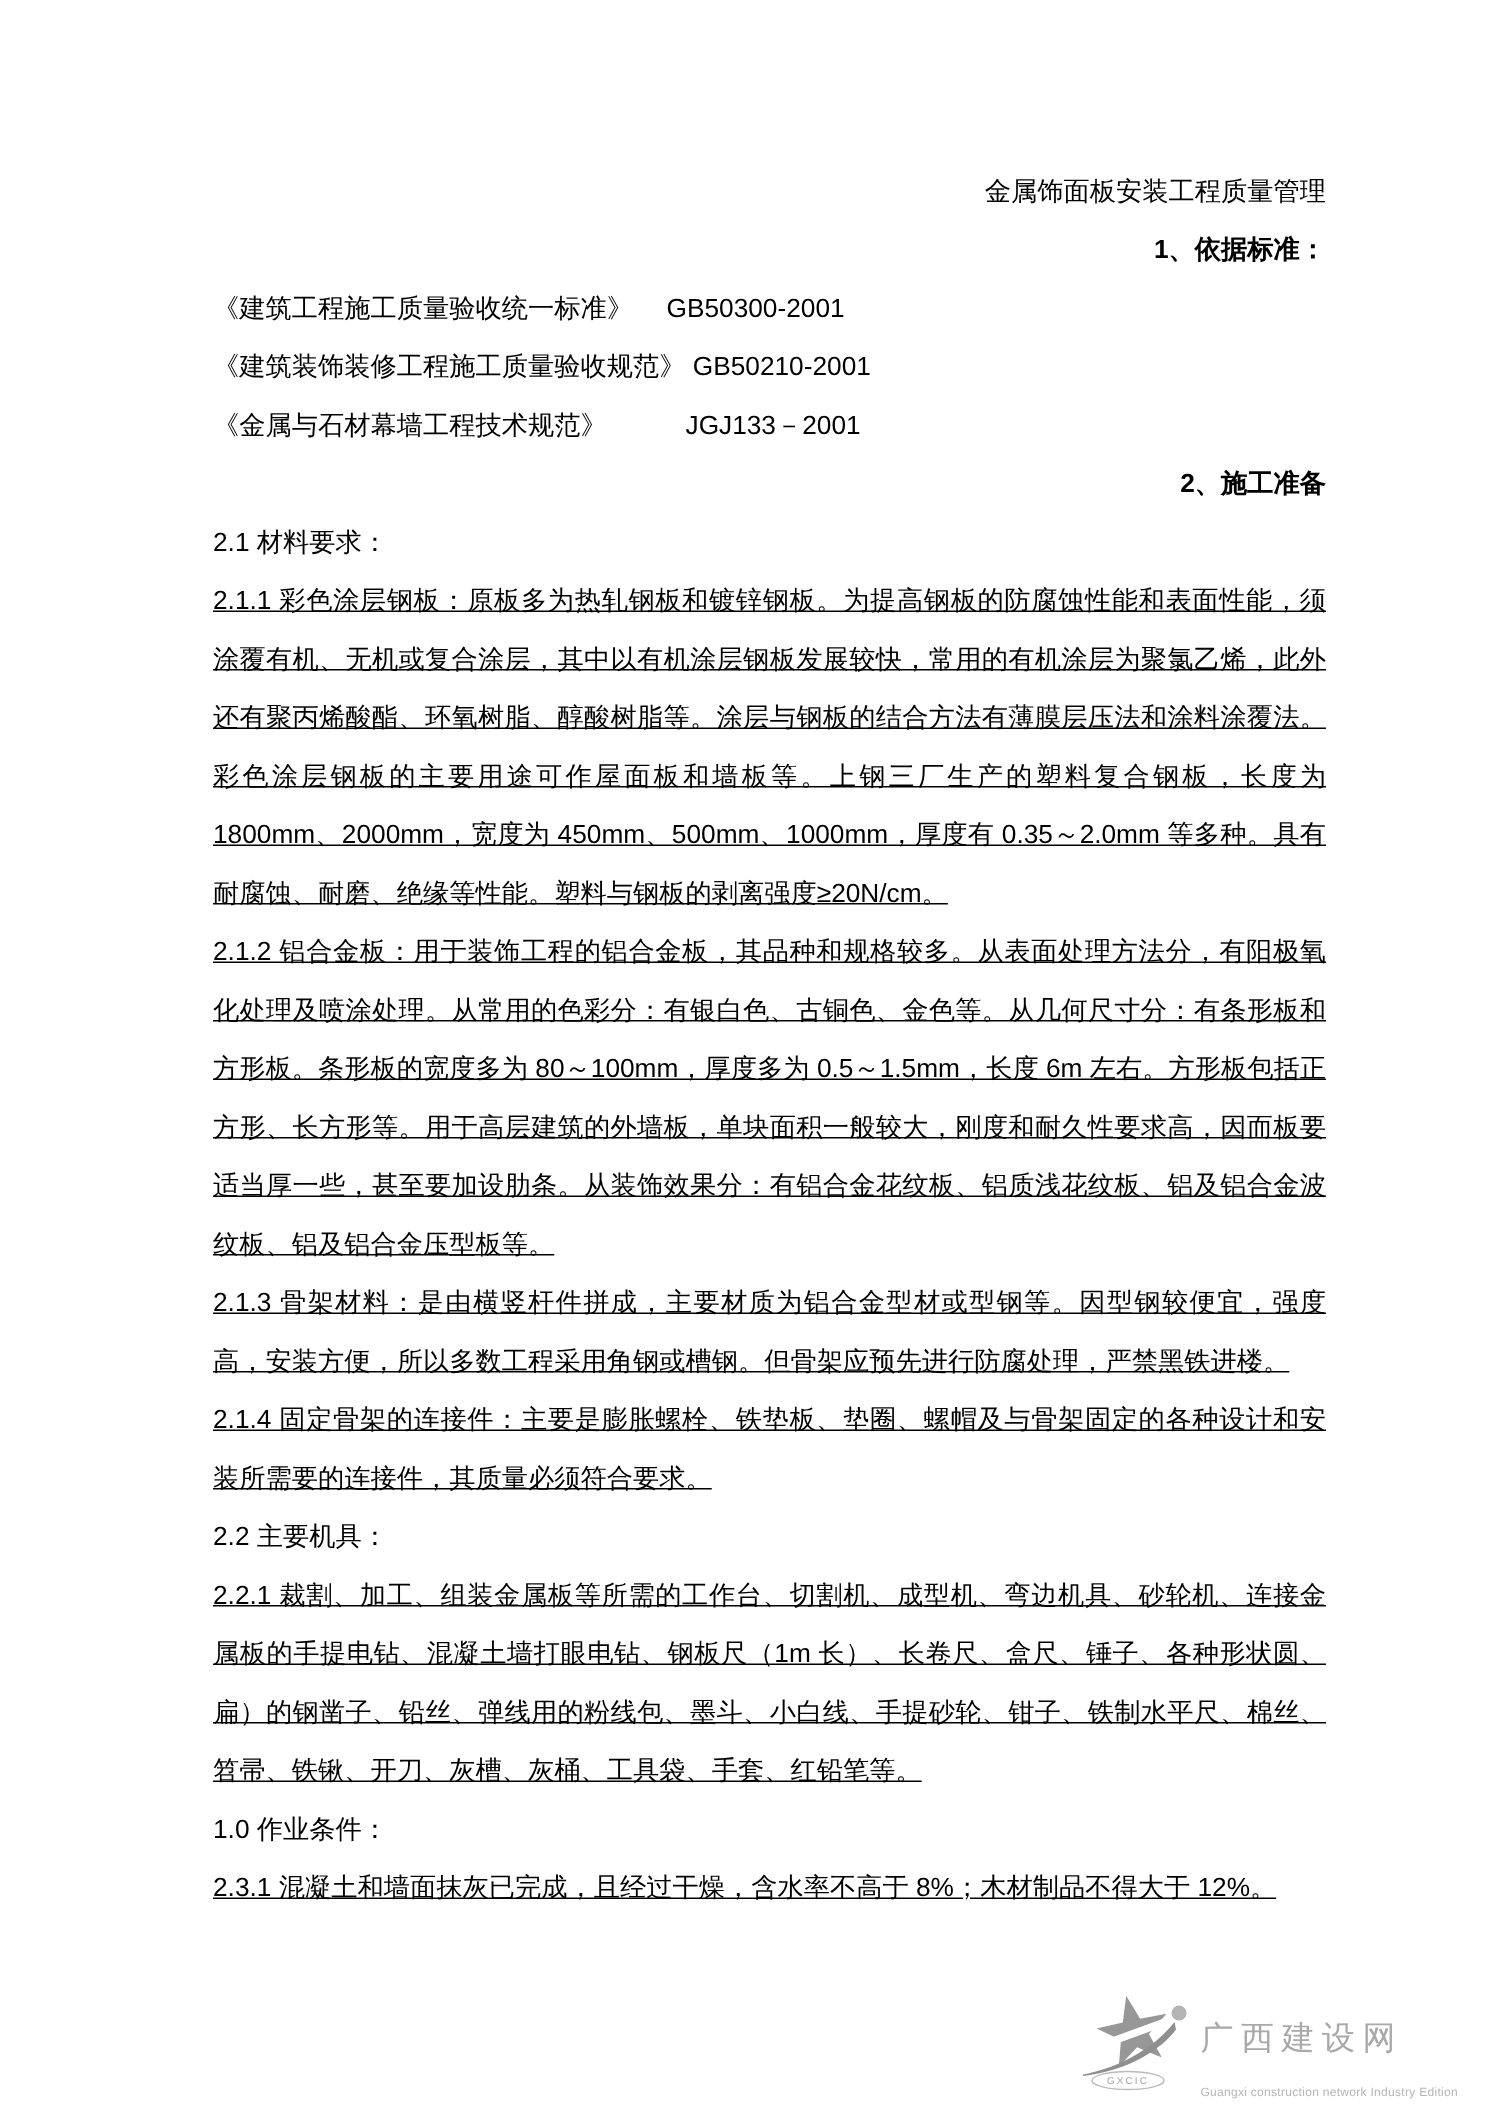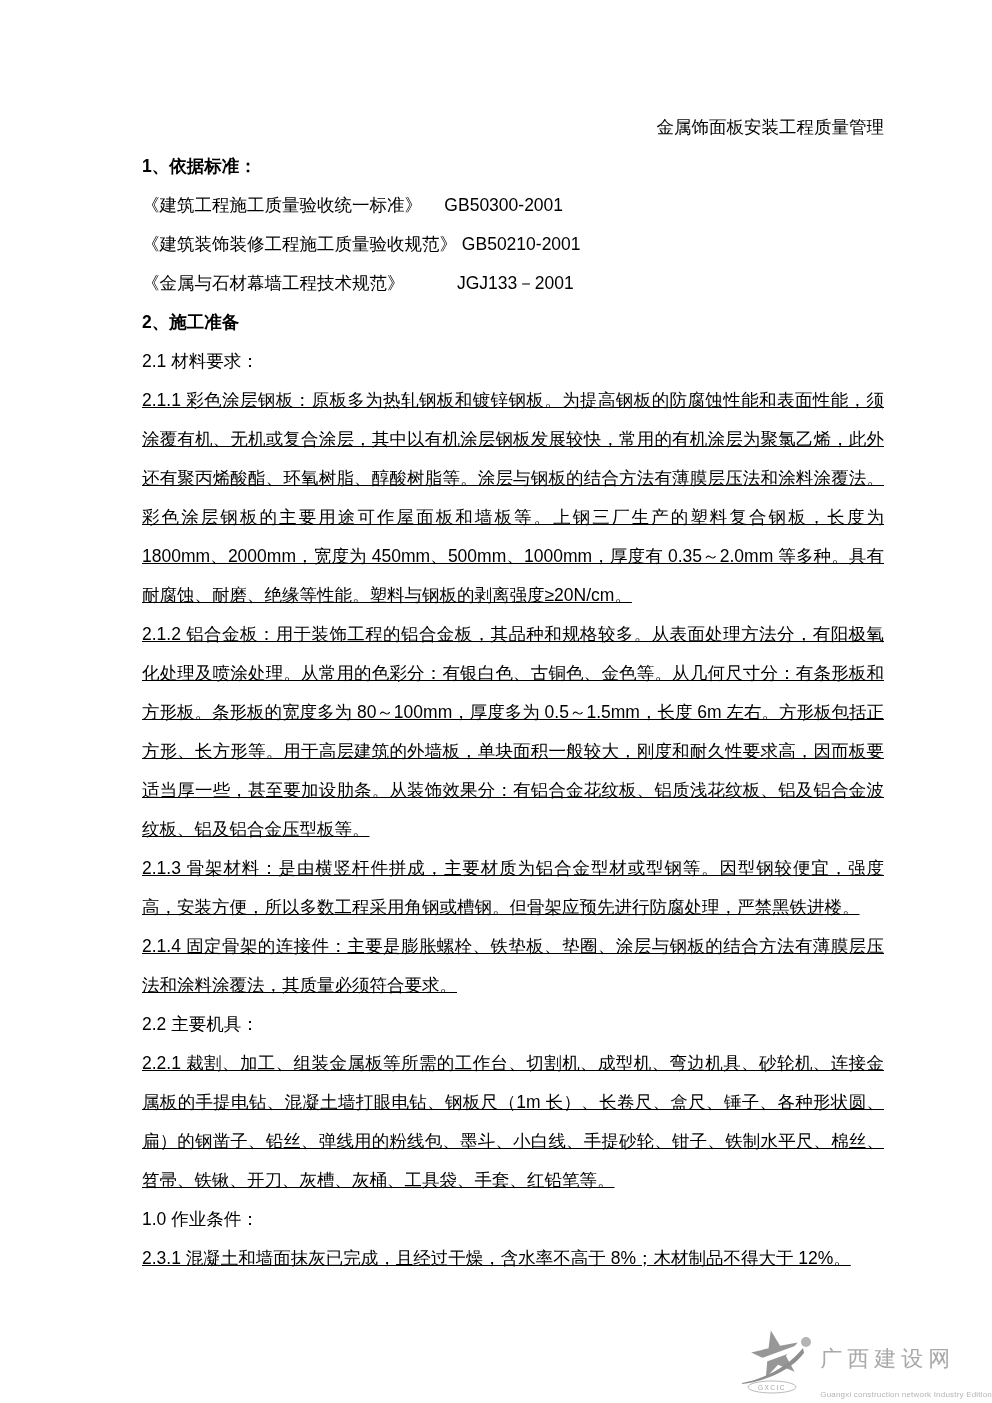--- a/index.html
+++ b/index.html
@@ -20,26 +20,26 @@
     position: absolute;
     left: 142px;
     top: 108px;
     width: 742px;
     font-size: 17.5px;
     line-height: 39px;
     color: #000000;
   }
   .content p { margin: 0; }
   .doc-title { text-align: right; }
-  .h { font-weight: 700; }
+  .h { font-weight: 700; text-align: right; }
   .std { white-space: pre-wrap; }
   .para { text-align: justify; text-decoration: underline; }
   .brand {
     position: absolute;
-    right: 0;
+    right: 20px;
     bottom: 4px;
     display: flex;
     align-items: flex-start;
     justify-content: space-between;
   }
   .brand-badge { flex: 0 0 auto; }
   .brand-text {
     margin-left: 4px;
     margin-top: 18px;
   }
@@ -70,21 +70,21 @@
     <p class="std">《建筑工程施工质量验收统一标准》　 GB50300-2001</p>
     <p class="std">《建筑装饰装修工程施工质量验收规范》 GB50210-2001</p>
     <p class="std">《金属与石材幕墙工程技术规范》　　　JGJ133－2001</p>
 
     <p class="h">2、施工准备</p>
 
     <p>2.1 材料要求：</p>
     <p class="para">2.1.1 彩色涂层钢板：原板多为热轧钢板和镀锌钢板。为提高钢板的防腐蚀性能和表面性能，须涂覆有机、无机或复合涂层，其中以有机涂层钢板发展较快，常用的有机涂层为聚氯乙烯，此外还有聚丙烯酸酯、环氧树脂、醇酸树脂等。涂层与钢板的结合方法有薄膜层压法和涂料涂覆法。彩色涂层钢板的主要用途可作屋面板和墙板等。上钢三厂生产的塑料复合钢板，长度为 1800mm、2000mm，宽度为 450mm、500mm、1000mm，厚度有 0.35～2.0mm 等多种。具有耐腐蚀、耐磨、绝缘等性能。塑料与钢板的剥离强度≥20N/cm。</p>
     <p class="para">2.1.2 铝合金板：用于装饰工程的铝合金板，其品种和规格较多。从表面处理方法分，有阳极氧化处理及喷涂处理。从常用的色彩分：有银白色、古铜色、金色等。从几何尺寸分：有条形板和方形板。条形板的宽度多为 80～100mm，厚度多为 0.5～1.5mm，长度 6m 左右。方形板包括正方形、长方形等。用于高层建筑的外墙板，单块面积一般较大，刚度和耐久性要求高，因而板要适当厚一些，甚至要加设肋条。从装饰效果分：有铝合金花纹板、铝质浅花纹板、铝及铝合金波纹板、铝及铝合金压型板等。</p>
     <p class="para">2.1.3 骨架材料：是由横竖杆件拼成，主要材质为铝合金型材或型钢等。因型钢较便宜，强度高，安装方便，所以多数工程采用角钢或槽钢。但骨架应预先进行防腐处理，严禁黑铁进楼。</p>
-    <p class="para">2.1.4 固定骨架的连接件：主要是膨胀螺栓、铁垫板、垫圈、涂层与钢板的结合方法有薄膜层压法和涂料涂覆法，其质量必须符合要求。</p>
+    <p class="para">2.1.4 固定骨架的连接件：主要是膨胀螺栓、铁垫板、垫圈、螺帽及与骨架固定的各种设计和安装所需要的连接件，其质量必须符合要求。</p>
 
     <p>2.2 主要机具：</p>
     <p class="para">2.2.1 裁割、加工、组装金属板等所需的工作台、切割机、成型机、弯边机具、砂轮机、连接金属板的手提电钻、混凝土墙打眼电钻、钢板尺（1m 长）、长卷尺、盒尺、锤子、各种形状圆、扁）的钢凿子、铅丝、弹线用的粉线包、墨斗、小白线、手提砂轮、钳子、铁制水平尺、棉丝、笤帚、铁锹、开刀、灰槽、灰桶、工具袋、手套、红铅笔等。</p>
 
     <p>1.0 作业条件：</p>
     <p class="para">2.3.1 混凝土和墙面抹灰已完成，且经过干燥，含水率不高于 8%；木材制品不得大于 12%。</p>
   </div>
 
   <div class="brand">
     <svg class="brand-badge" width="76" height="68" viewBox="0 0 76 68" xmlns="http://www.w3.org/2000/svg">

